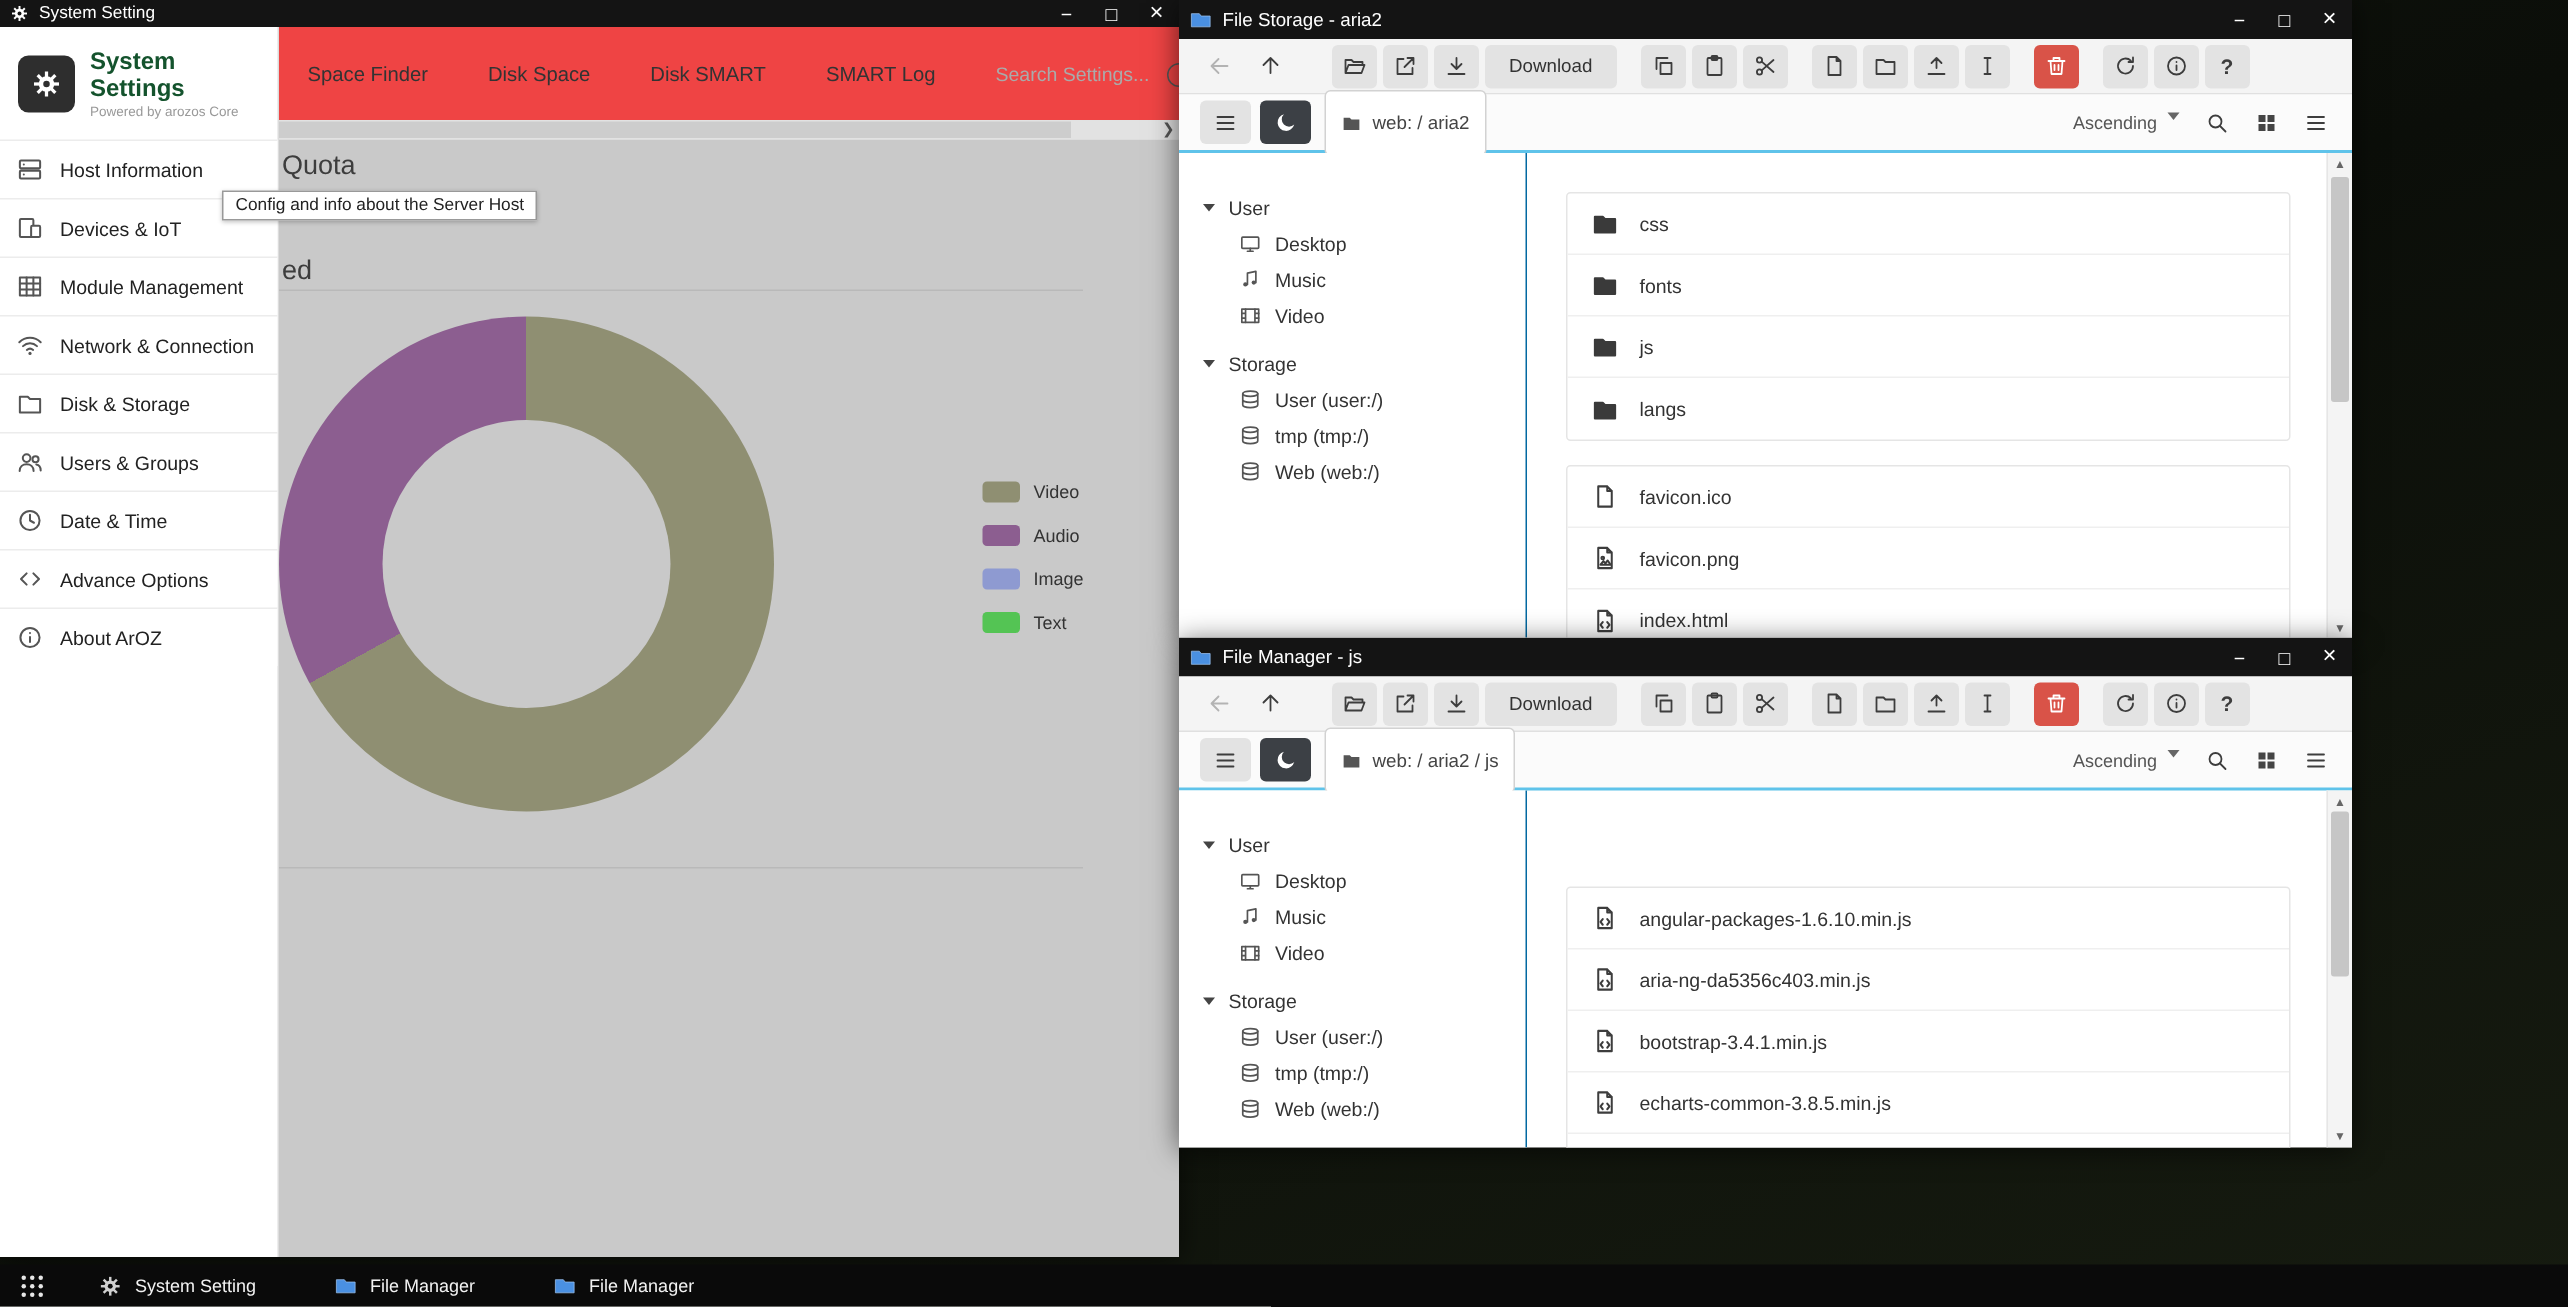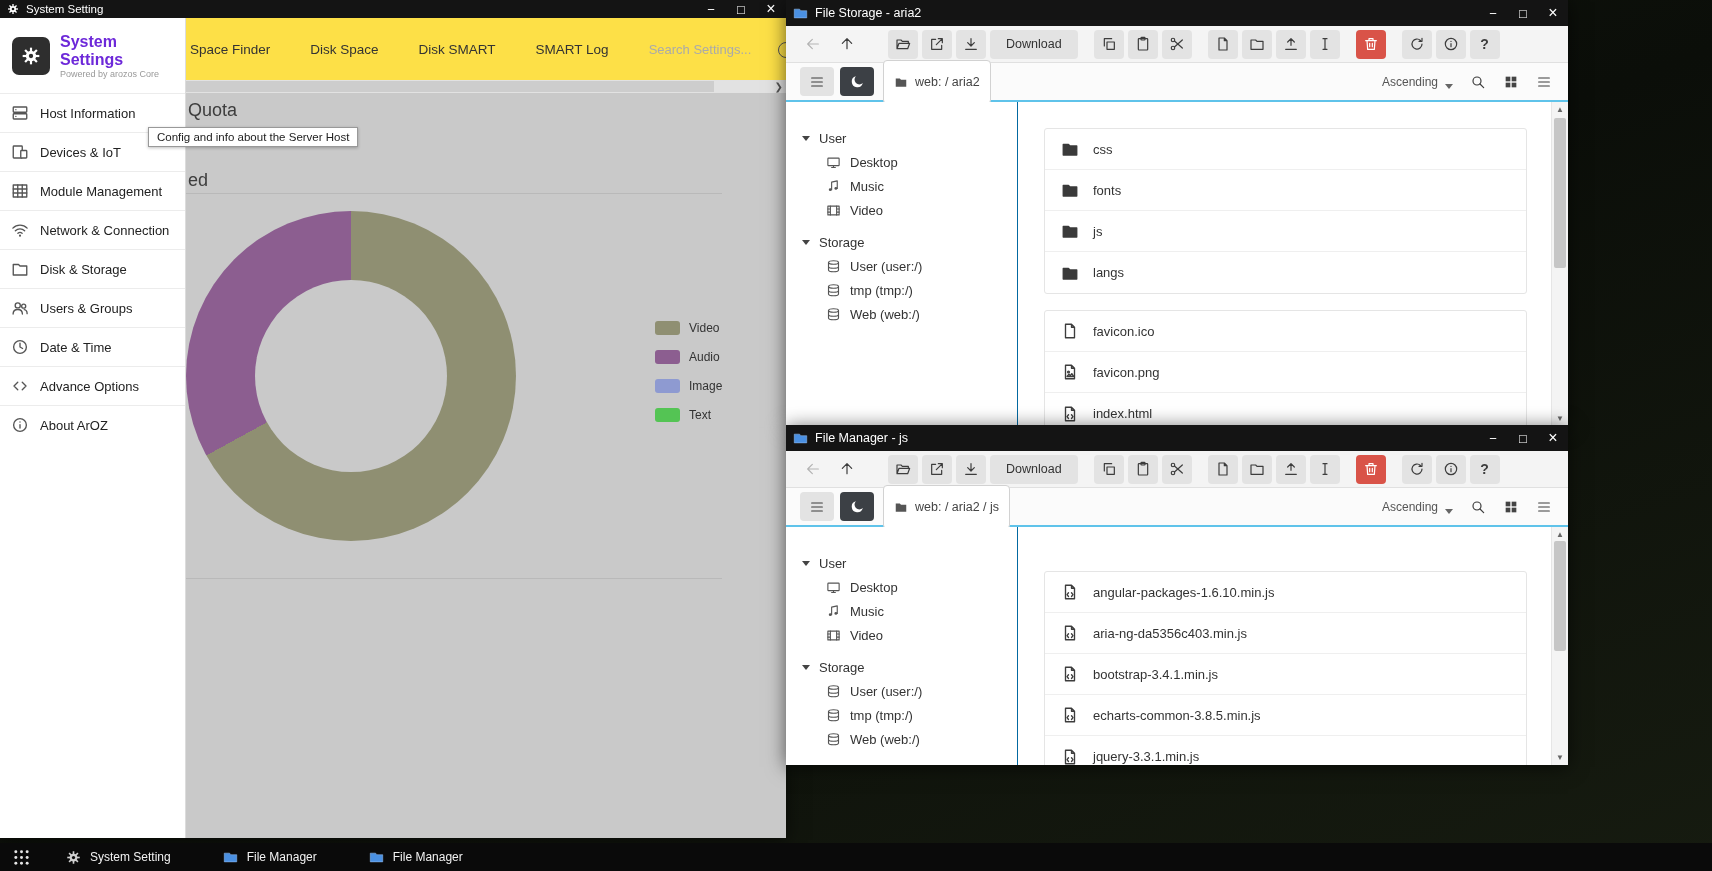--- a/index.html
+++ b/index.html
@@ -19,25 +19,25 @@
   .c-dis{stroke:#b3b3b3}.c-w{stroke:#fff}.c-mid{stroke:#555}
   .fi{flex:none}
 
   
   .ss-win{left:0;top:0;width:786px;height:838px;display:flex;flex-direction:column}
   .ss-win .titlebar{height:18px;flex:none}
   .ss-body{flex:1;display:flex;min-height:0;position:relative}
   .ss-side{width:186px;background:#fff;border-right:1px solid #dcdcdc;flex:none}
   .brand{display:flex;gap:10px;padding:15px 10px 14px 12px;align-items:center}
   .brand-box{width:38px;height:38px;background:#2e2e2e;border-radius:7px;display:flex;align-items:center;justify-content:center;flex:none}
-  .brand-title{font-size:16px;font-weight:bold;color:#6d28d9;line-height:1.1}
+  .brand-title{font-size:16px;font-weight:bold;color:#14532d;line-height:1.1}
   .brand-sub{font-size:9px;color:#999;margin-top:1px}
   .menu-item{height:39px;display:flex;align-items:center;gap:11px;padding-left:11px;border-top:1px solid #ececec;font-size:13px;color:#222;background:#fff}
   .ss-main{flex:1;display:flex;flex-direction:column;min-width:0}
-  .ss-header{height:62px;background:#fde047;display:flex;align-items:center;gap:40px;padding-left:4px;font-size:13.5px;color:#333;position:relative;overflow:hidden;flex:none}
+  .ss-header{height:62px;background:#ef4444;display:flex;align-items:center;gap:40px;padding-left:19px;font-size:13.5px;color:#333;position:relative;overflow:hidden;flex:none}
   .ss-tab{white-space:nowrap}
   .ss-search{border:none;background:transparent;font-size:13px;color:#333;width:130px;outline:none}
   .ss-search::placeholder{color:#aaa}
   .clip-circle{position:absolute;right:-8px;top:24px;width:16px;height:16px;border:1.6px solid #555;border-radius:50%}
   .ss-scrollstrip{height:13px;background:#e2e2e2;position:relative;flex:none}
   .ss-thumb{position:absolute;left:0;top:1px;bottom:1px;width:88%;background:#cdcdcd}
   .ss-chevron{position:absolute;right:3px;top:0;font-size:10px;color:#555;line-height:13px}
   .ss-content{flex:1;background:#c9c9c9;position:relative;overflow:hidden}
   .h-frag{position:absolute;left:2px;font-size:18px;color:#3d3d3d}
   .rule{position:absolute;background:#b9b9b9;height:1px}
@@ -60,30 +60,30 @@
   .tbtn.plain{background:transparent}
   .tbtn.red{background:#d95348}
   .dl-btn{height:29px;padding:0 16px;background:#e3e3e3;border-radius:4px;font-size:12.5px;color:#333;display:flex;align-items:center;flex:none}
   .gap18{width:18px;flex:none}.gap8{width:8px;flex:none}
   .qmark{font-size:14px;font-weight:bold;color:#3d3d3d}
   .toolbar2{height:39px;background:#fbfbfb;border-bottom:2px solid #5fc3ea;display:flex;align-items:center;padding:0 14px;gap:6px;flex:none}
   .tbtn.dark{background:#3c4045;width:34px}
   .tbtn.wide{width:34px}
   .crumb{height:44px;border:1px solid #d2d2d2;border-radius:4px;background:#fff;display:flex;align-items:center;gap:7px;padding:0 10px;font-size:12.5px;color:#444;margin-left:3px}
   .tb2-right{margin-left:auto;display:flex;align-items:center;gap:17px;padding-right:2px}
-  .sort-box{font-size:12px;color:#555;display:flex;gap:7px;align-items:flex-end}
+  .sort-box{font-size:12px;color:#555;display:flex;gap:7px;align-items:flex-start}
   .caret{width:0;height:0;border-left:4px solid transparent;border-right:4px solid transparent;border-top:5px solid #666}
   .fm-main{flex:1;display:flex;min-height:0}
   .tree{width:232px;border-right:1px solid #0369a1;padding:24px 0 0 16px;font-size:13px;color:#333;flex:none;background:#fff}
   .tree-head{display:flex;align-items:center;gap:9px;height:24px}
   .tcaret{width:0;height:0;border-left:4px solid transparent;border-right:4px solid transparent;border-top:5px solid #444;flex:none}
   .tree-item{display:flex;align-items:center;gap:9px;height:24px;padding-left:24px}
   .tree-sec2{margin-top:8px}
   .flist{flex:1;padding:26px 24px 0 26px;min-width:0}
-  #fm2 .flist{padding-top:44px}
+  #fm2 .flist{padding-top:64px}
   .fgroup{border:1px solid #e5e5e5;border-radius:3px;margin-bottom:16px;background:#fff}
   .frow{height:41px;display:flex;align-items:center;gap:14px;padding-left:16px;border-bottom:1px solid #efefef;font-size:13px;color:#333}
   .fgroup .frow:last-child{border-bottom:none}
   .vscroll{width:17px;background:#f4f4f4;border-left:1px solid #e6e6e6;position:relative;flex:none}
   .varrow{position:absolute;left:0;right:0;height:13px;display:flex;align-items:center;justify-content:center;color:#666;font-size:8px}
   .varrow.top{top:1px}.varrow.bot{bottom:1px}
   .vthumb{position:absolute;left:2px;right:2px;background:#c6c6c6;border-radius:2px}
 
   
   .taskbar{position:absolute;left:0;bottom:0;width:100%;height:28px;background:#0a0a0a;display:flex;align-items:center;padding-left:9px;z-index:10}

